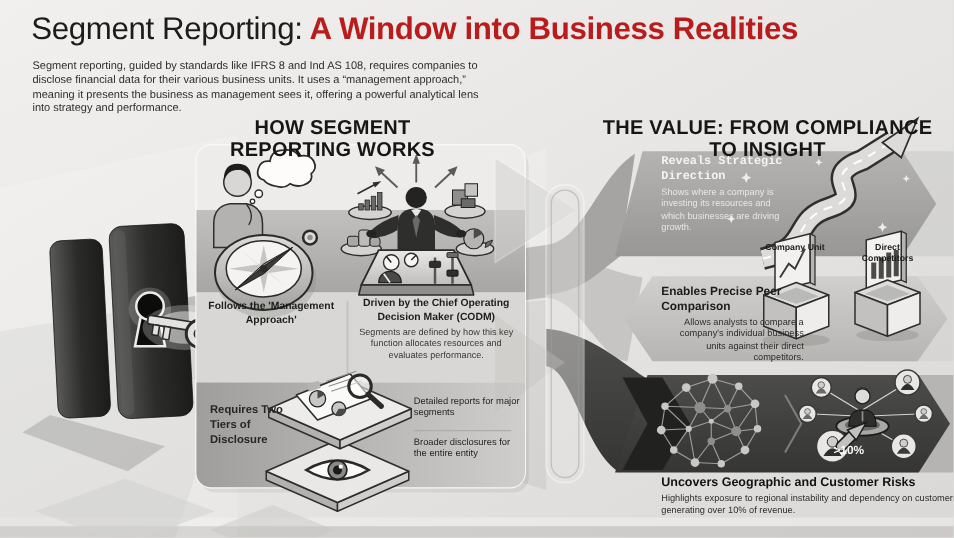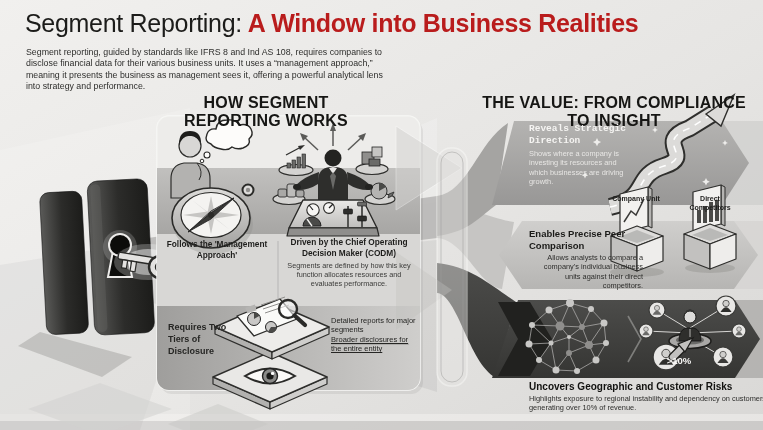--- a/index.html
+++ b/index.html
@@ -15,21 +15,21 @@
   .hdr-left{left:158px;top:94px;width:216px;}
   .hdr-right{left:479px;top:94px;width:270px;}
   .blk-title{font-weight:700;color:#1d1d1b;text-align:center;}
   .blk-body{color:#3a3a38;text-align:center;}
   .ma-title{left:157px;top:239px;width:120px;font-size:8.3px;line-height:10.6px;}
   .ma-body{left:155px;top:263px;width:124px;font-size:7.3px;line-height:9.2px;}
   .codm-title{left:281px;top:237px;width:136px;font-size:8.3px;line-height:10.6px;}
   .codm-body{left:285px;top:261px;width:128px;font-size:7.3px;line-height:9.2px;}
   .tiers-title{left:168px;top:321px;width:66px;font-size:9px;line-height:12px;font-weight:700;color:#262624;text-align:left;}
   .tier-lbl{left:331px;width:88px;font-size:7.5px;line-height:9.4px;color:#262624;text-align:left;}
-  .tier1{top:316px;} .tier2{top:335px;text-decoration:underline;}
+  .tier1{top:316px;} .tier2{top:349px;}
   .tier-div{left:331px;top:344px;width:78px;height:0;border-top:1px solid #aeadab;}
   .v1-title{left:529px;top:123px;width:114px;font-size:9.5px;line-height:11.5px;font-weight:700;color:#f5f4f2;text-align:left;font-family:Liberation Mono, monospace;}
   .v1-body{left:529px;top:149px;width:108px;font-size:7.4px;line-height:9.4px;color:rgba(246,245,243,.82);text-align:left;}
   .box-lbl{top:195px;width:62px;font-size:7px;line-height:8.6px;font-weight:700;color:#1d1d1b;text-align:center;}
   .lbl-company{left:605px;} .lbl-competitors{left:679px;}
   .v2-title{left:529px;top:228px;width:112px;font-size:9.5px;line-height:11.5px;font-weight:700;color:#1b1b19;text-align:left;}
   .v2-body{left:529px;top:253px;width:114px;font-size:7.4px;line-height:9.4px;color:#2e2e2c;text-align:right;}
   .badge{left:659px;top:355px;width:40px;font-size:9.5px;font-weight:700;color:#f8f7f5;text-align:center;}
   .v3-title{left:529px;top:381px;width:240px;font-size:10px;font-weight:700;color:#121210;text-align:left;}
   .v3-body{left:529px;top:394px;width:242px;font-size:7.4px;line-height:9.4px;color:#2e2e2c;text-align:left;}

